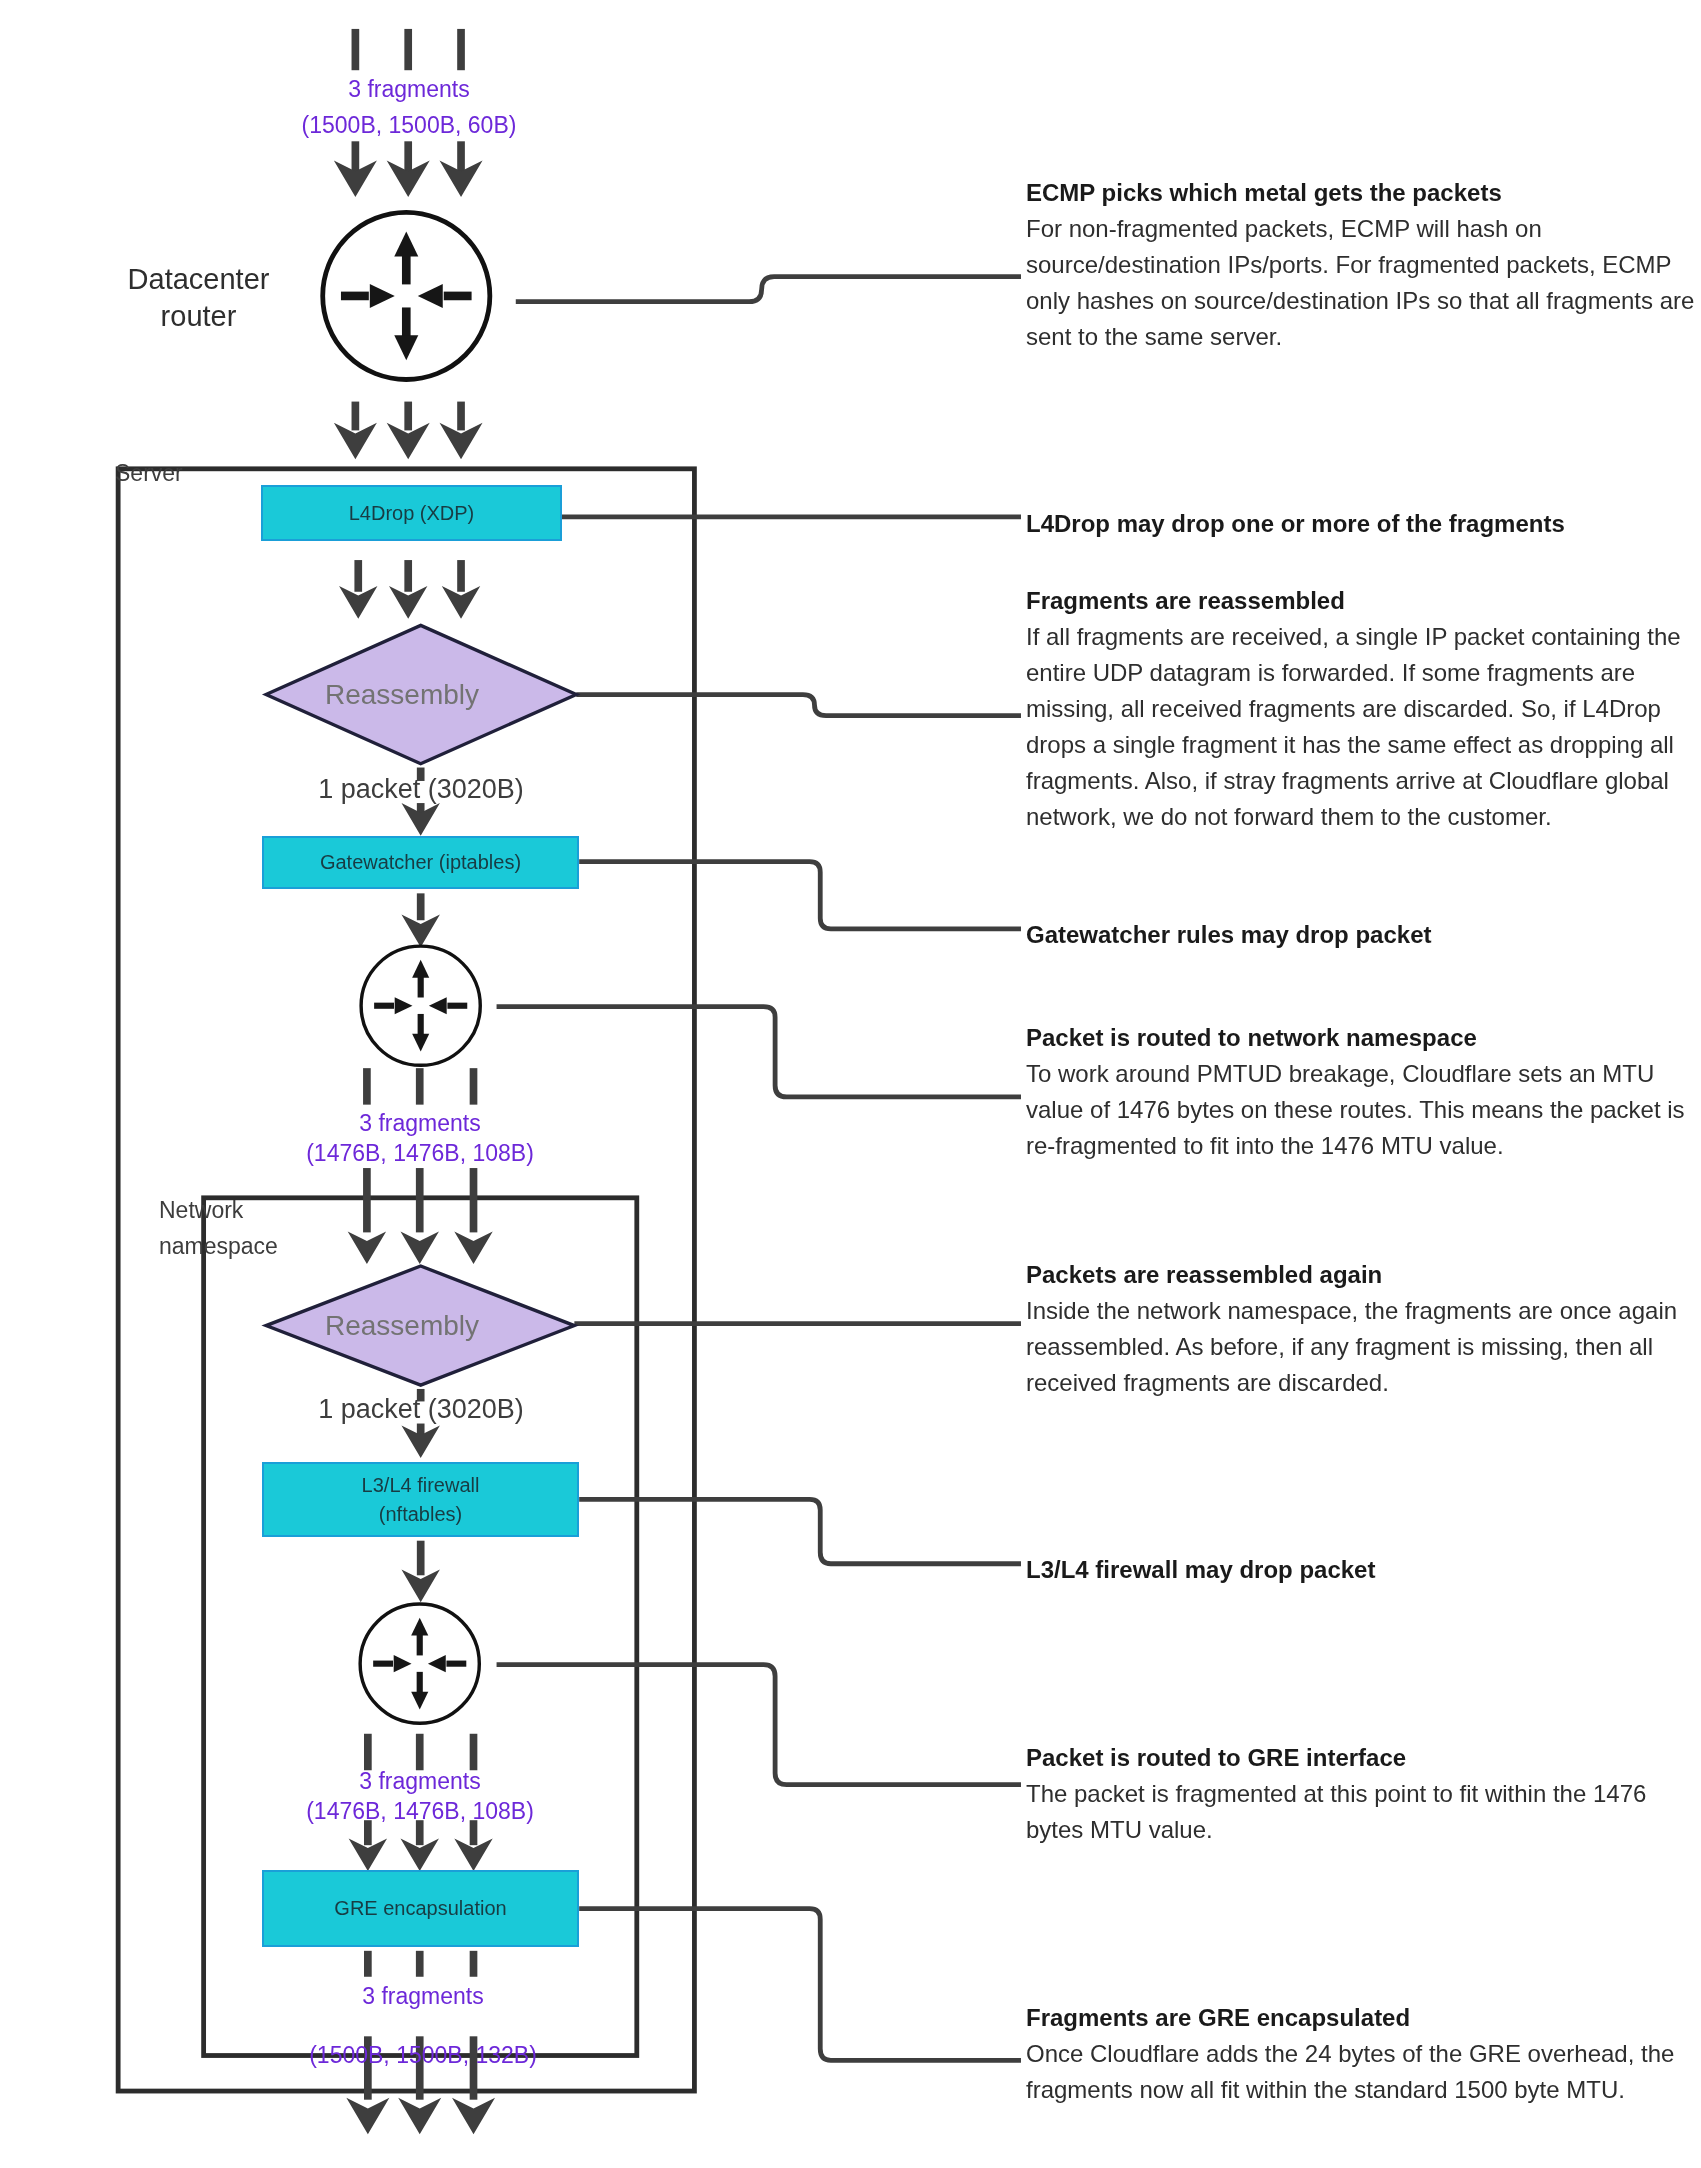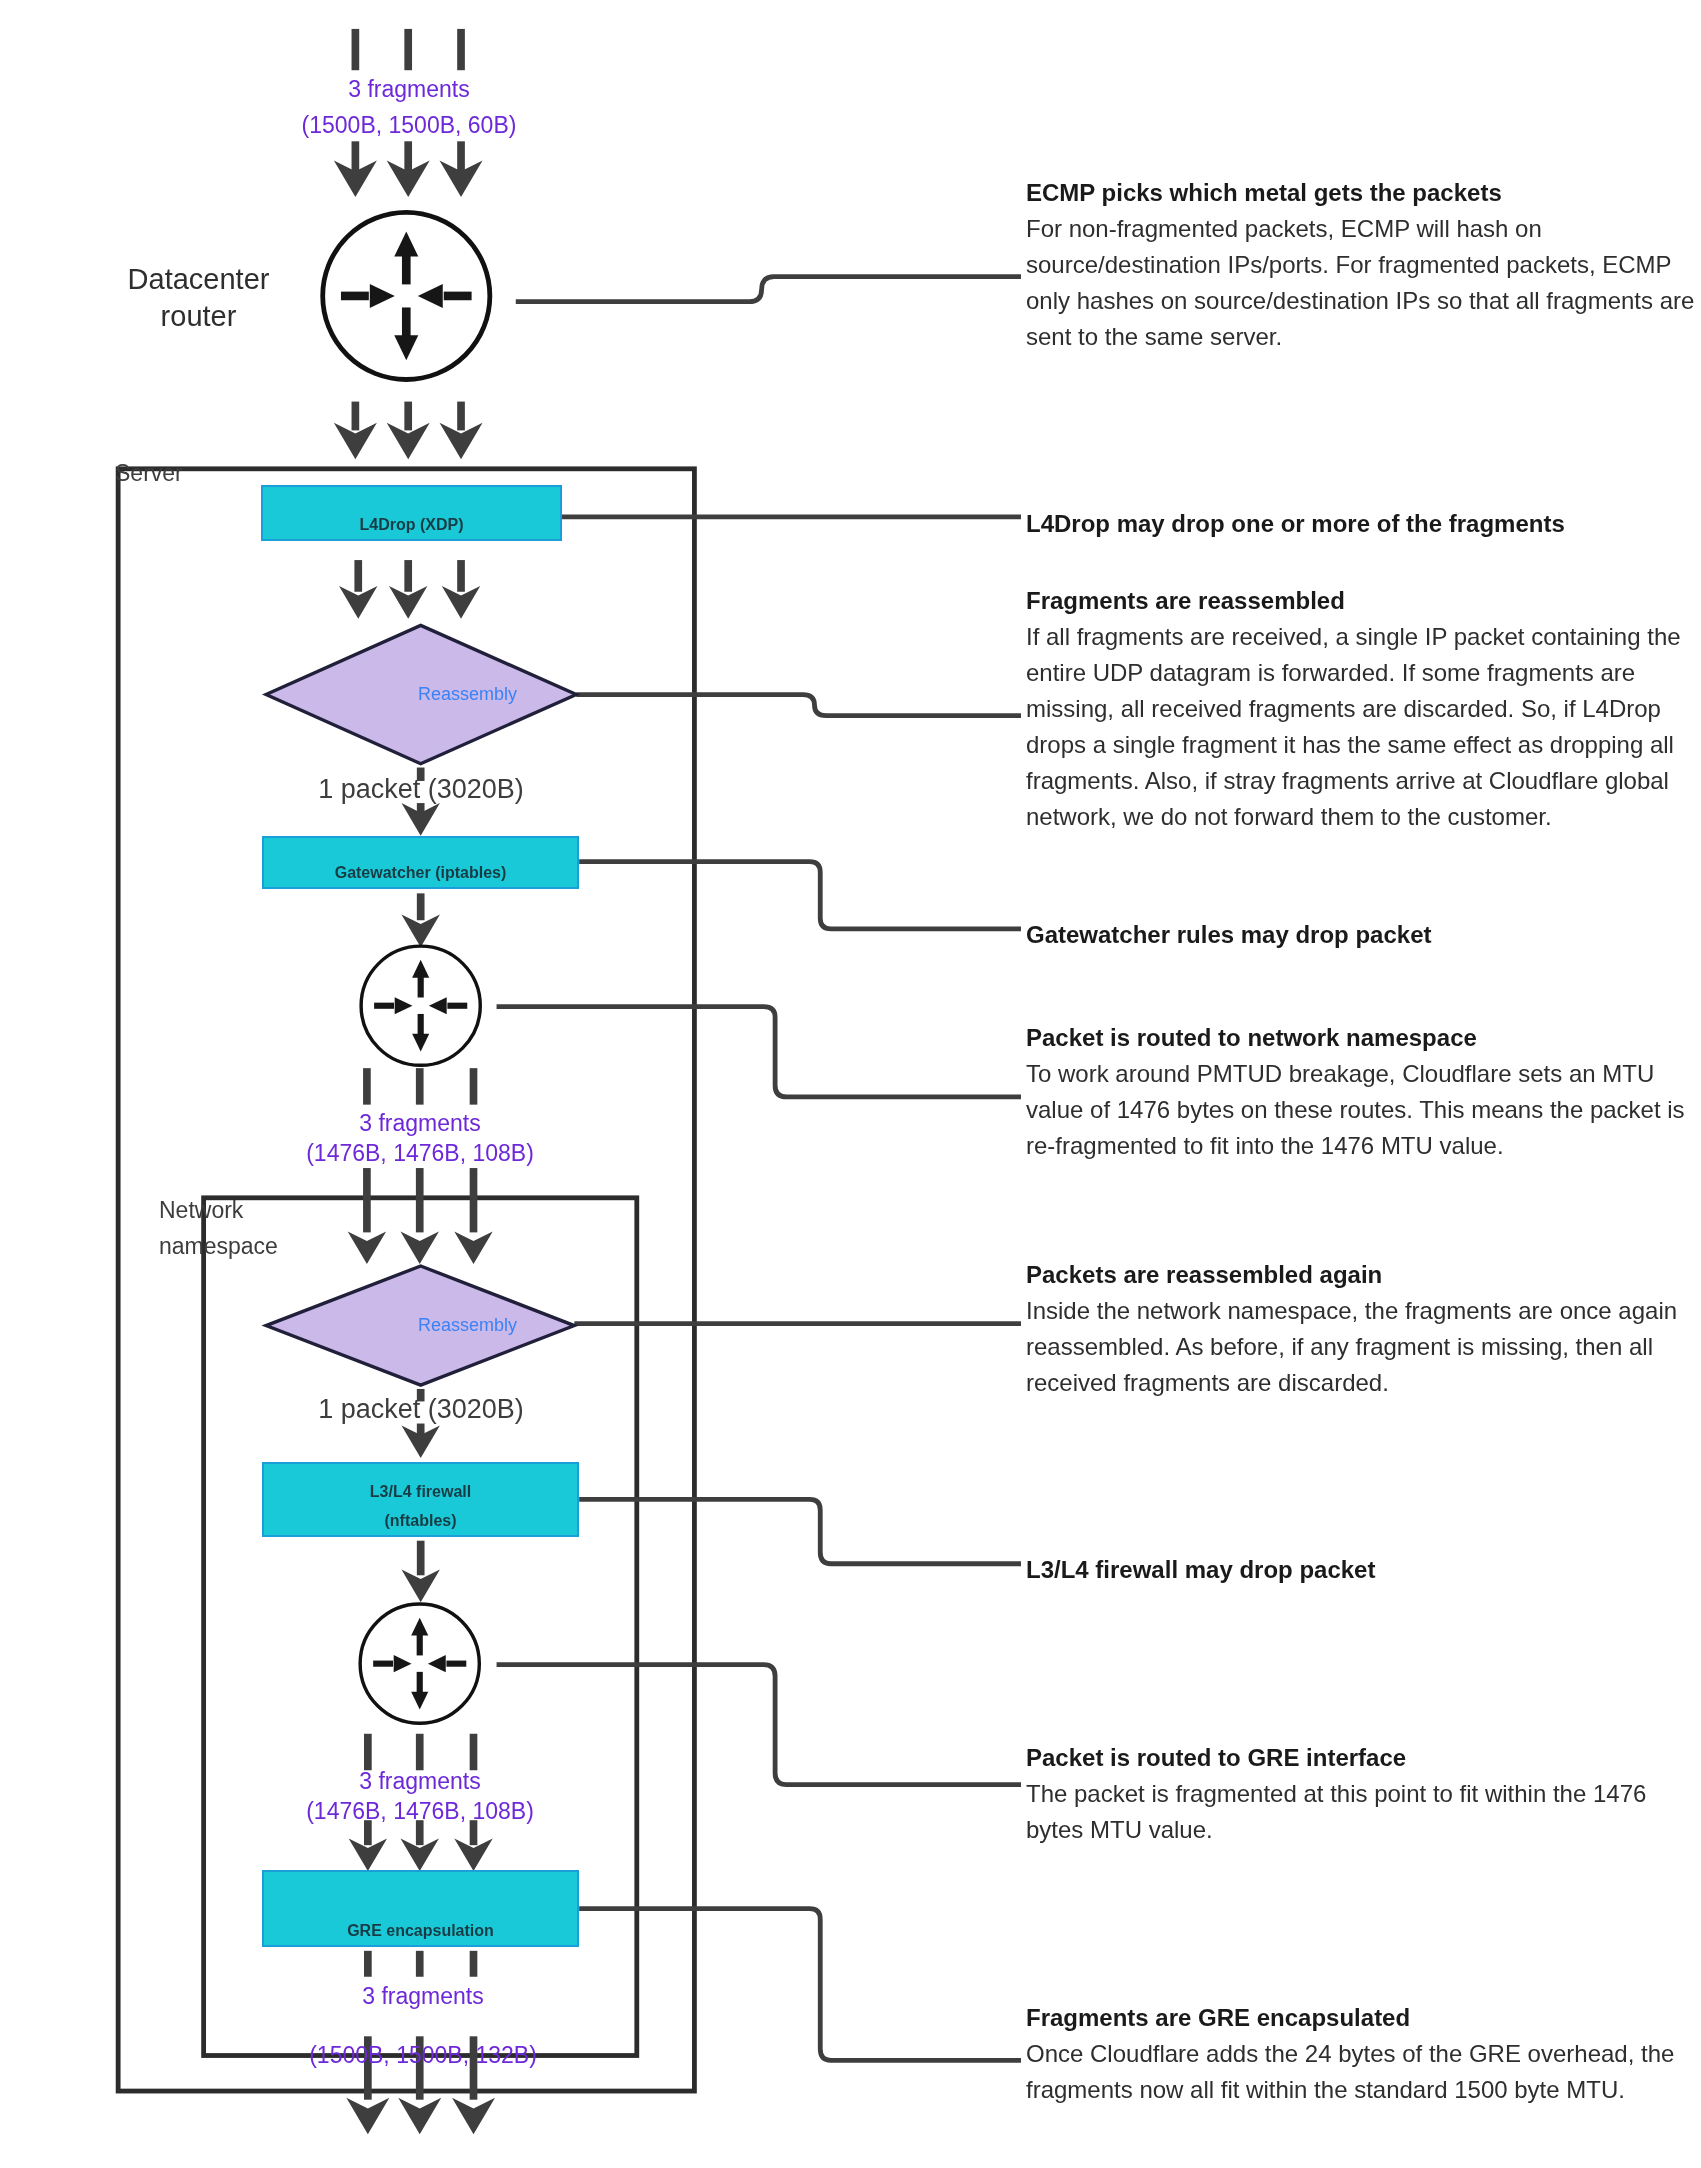--- a/index.html
+++ b/index.html
@@ -4,23 +4,23 @@
 <style>
   html,body{margin:0;padding:0;background:#fff;}
   body{font-family:"Liberation Sans","DejaVu Sans",sans-serif;}
   .canvas{position:relative;width:1701px;height:2168px;background:#fff;overflow:hidden;}
   svg.layer{position:absolute;left:0;top:0;}
   .lbl{position:absolute;color:#6d28d9;font-size:23px;text-align:center;line-height:29px;}
   .pkt{position:absolute;color:#3d3d3d;font-size:27px;text-align:center;line-height:31px;}
   .big-lbl{position:absolute;color:#2e2e2e;font-size:29px;line-height:37px;text-align:center;}
   .side-lbl{position:absolute;color:#3d3d3d;font-size:23px;line-height:36px;text-align:left;}
   .node-box{position:absolute;background:var(--cyan_fill);border:2.9px solid var(--cyan_border);
-    display:flex;flex-direction:column;align-items:center;justify-content:flex-end;
-    color:var(--box_text);font-size:16px;line-height:29px;text-align:center;box-sizing:border-box;font-weight:bold;}
-  .diamond-lbl{position:absolute;color:#3b82f6;font-size:18px;text-align:right;line-height:27px;}
+    display:flex;flex-direction:column;align-items:center;justify-content:center;
+    color:var(--box_text);font-size:20px;line-height:29px;text-align:center;box-sizing:border-box;}
+  .diamond-lbl{position:absolute;color:#737373;font-size:28px;text-align:left;line-height:27px;}
   .ann{position:absolute;width:678px;color:var(--text_body);font-size:24px;line-height:36px;text-align:left;}
   .ann .t{font-weight:bold;color:var(--text_dark);}
   .frame{fill:none;stroke:#2c2c2c;stroke-width:5;}
   .conn{fill:none;stroke:#3e3e3e;stroke-width:5;}
   .fl{stroke:#3e3e3e;stroke-width:8;fill:none;}
   .diamond{fill:var(--purple_fill);stroke:var(--purple_border);stroke-width:3.5;}
 </style>
 </head>
 <body>
 

